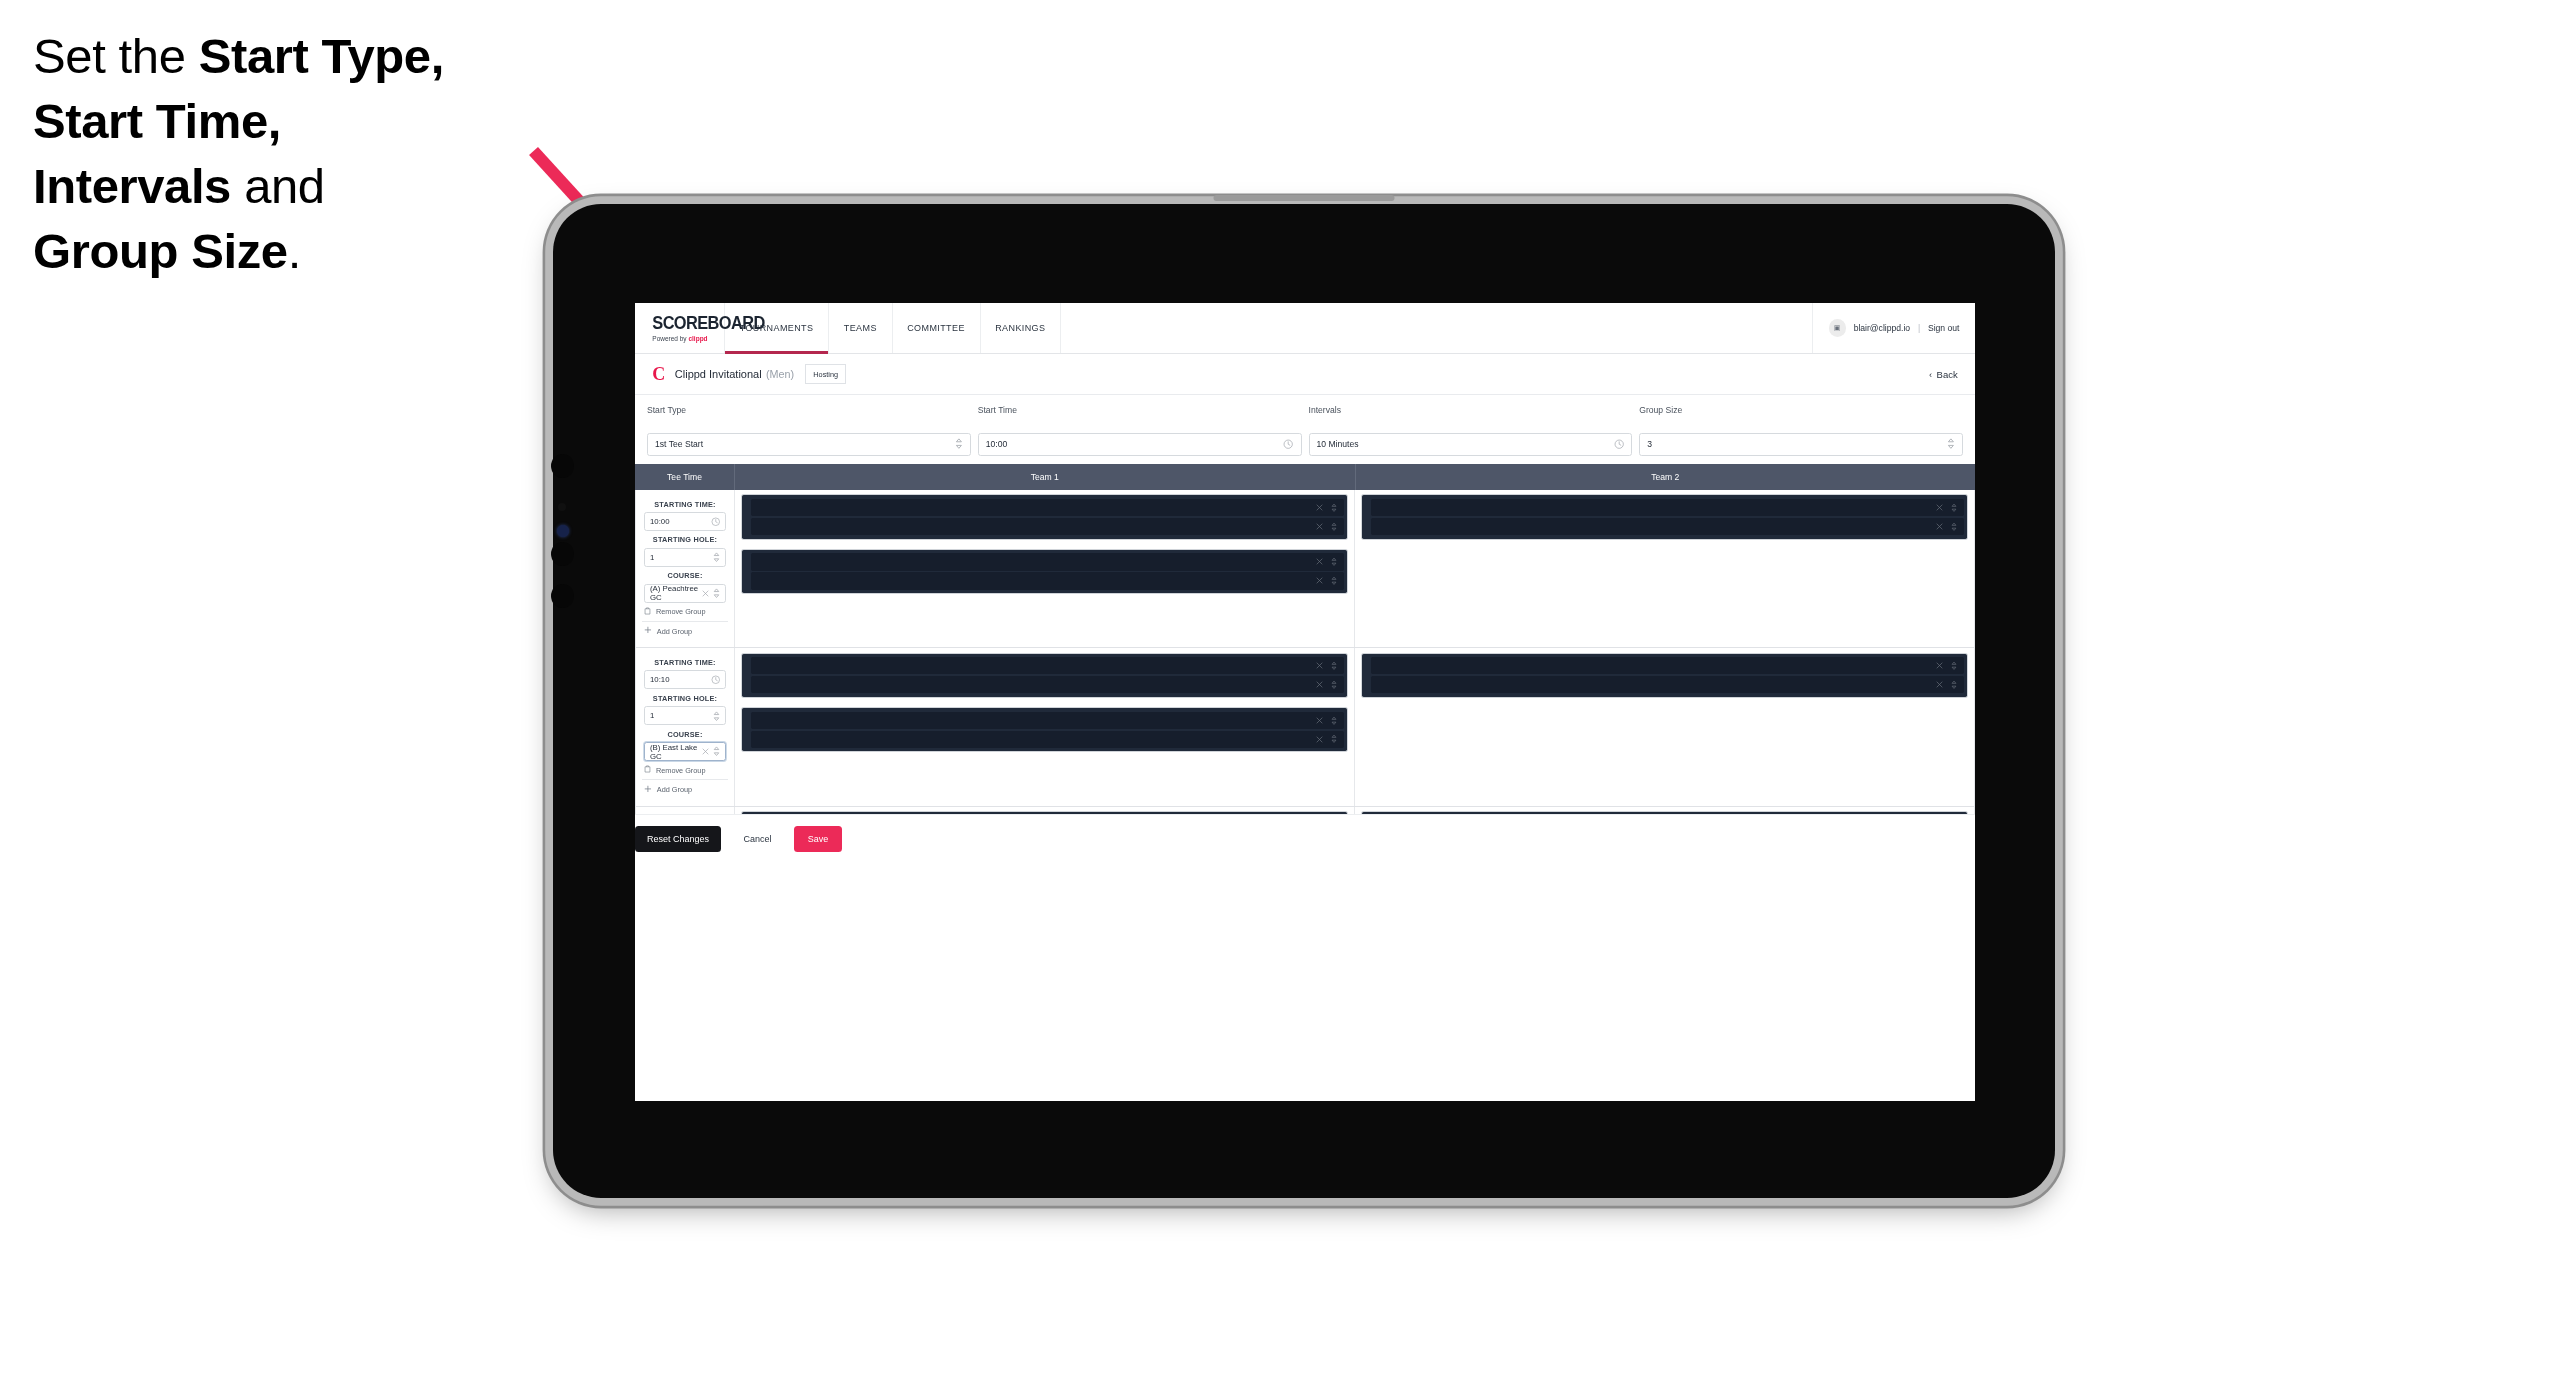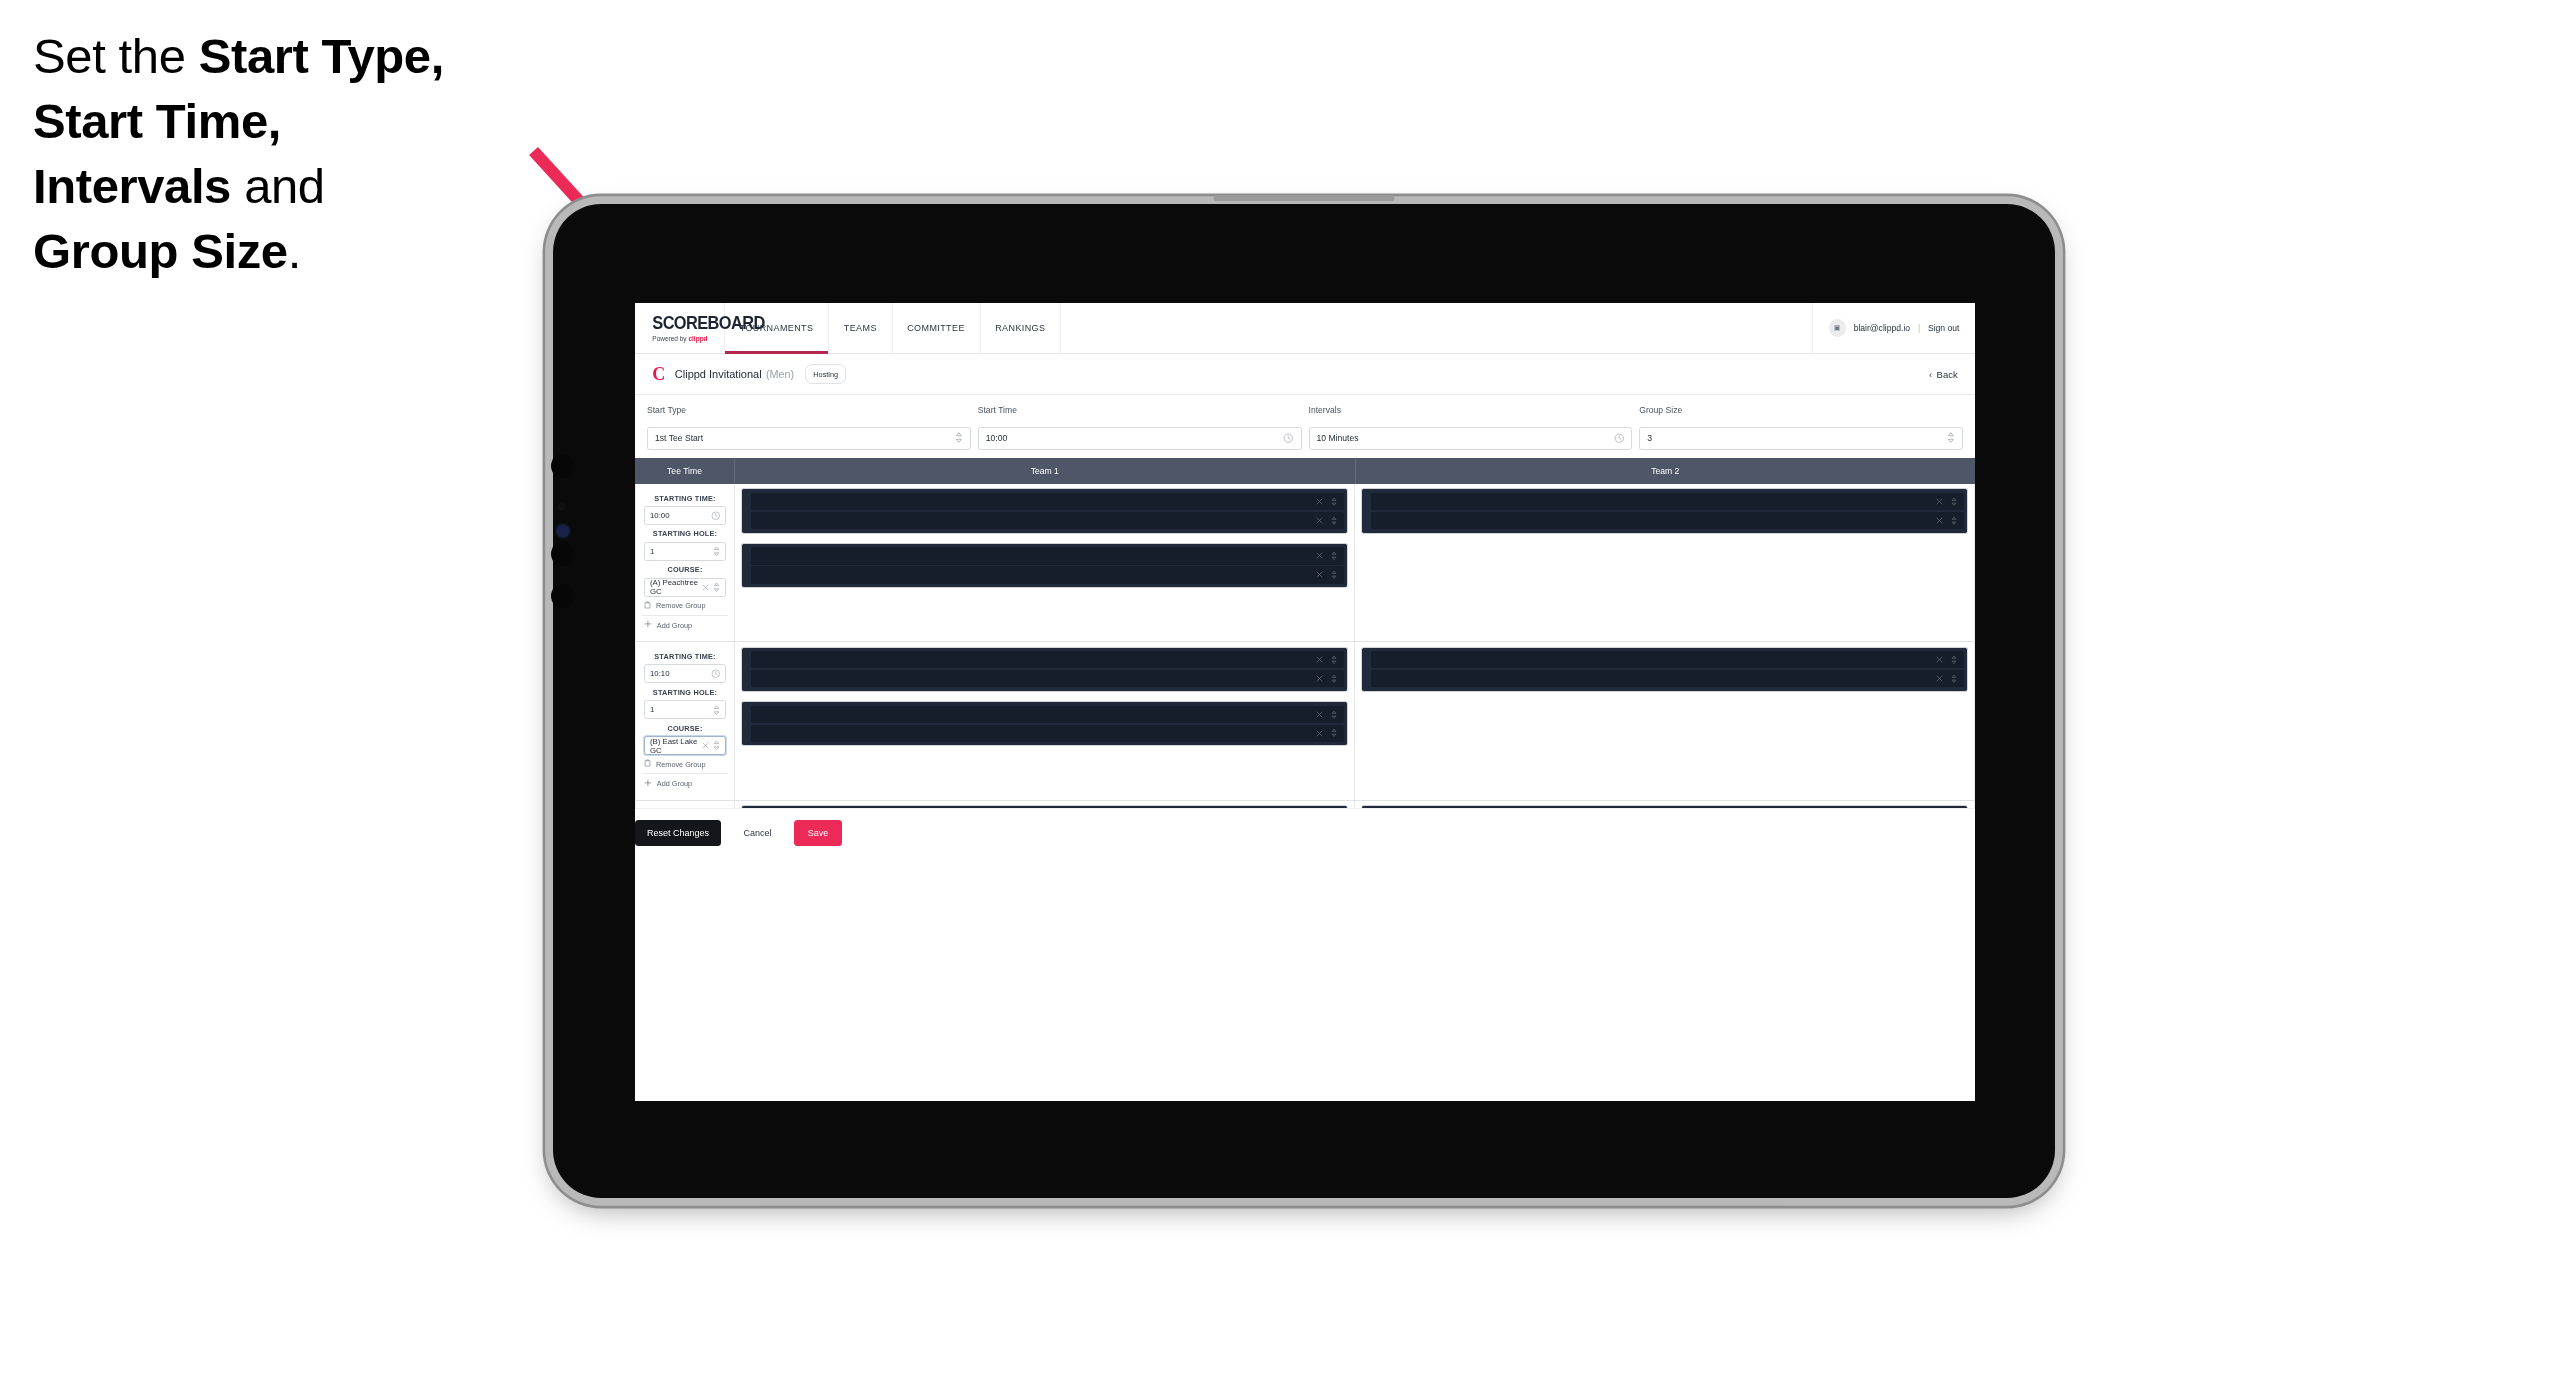--- a/index.html
+++ b/index.html
@@ -115,35 +115,35 @@
     height:40px;display:flex;align-items:center;padding:0 17.3px;
     border-bottom:0.9px solid #e9ebee;background:#fff;
   }
   #clippd-c{
     font-size:18px;font-weight:bold;color:#e8174b;line-height:1;
     margin-right:9.5px;font-family:"Liberation Serif", serif;
   }
   #crumb-title{font-size:11px;color:#1f2733;}
   #crumb-sub{font-size:10.8px;color:#9aa1aa;margin-left:4.3px;}
   #hosting-badge{
-    margin-left:11.2px;border:0.9px solid #dfe2e6;border-radius:7px;
+    margin-left:11.2px;border:0.9px solid #dfe2e6;border-radius:0;
     padding:4.3px 7px;font-size:7.3px;color:#2b3440;background:#fff;
   }
   #crumb-spacer{flex:1;}
   #back-link{
     display:flex;align-items:center;gap:4.3px;font-size:9.5px;color:#2b3440;
     cursor:pointer;
   }
 
   
   #settings{
     display:flex;gap:7px;padding:9.5px 12px 8.6px 12px;background:#fff;
   }
   .field{flex:1;min-width:0;}
-  .field-label{font-size:8.6px;color:#4a525d;margin-bottom:12px;}
+  .field-label{font-size:8.6px;color:#4a525d;margin-bottom:18px;}
   .field-ctrl{
     height:23px;border:0.9px solid #d6dade;border-radius:2.6px;background:#fff;
     display:flex;align-items:center;padding:0 7px;box-sizing:border-box;
   }
   .field-val{flex:1;font-size:8.6px;color:#1f2733;}
   .ctrl-ico{opacity:.55;display:flex;align-items:center;}
 
   
   #table-head{
     display:flex;background:#4e5668;color:#fff;height:26px;

